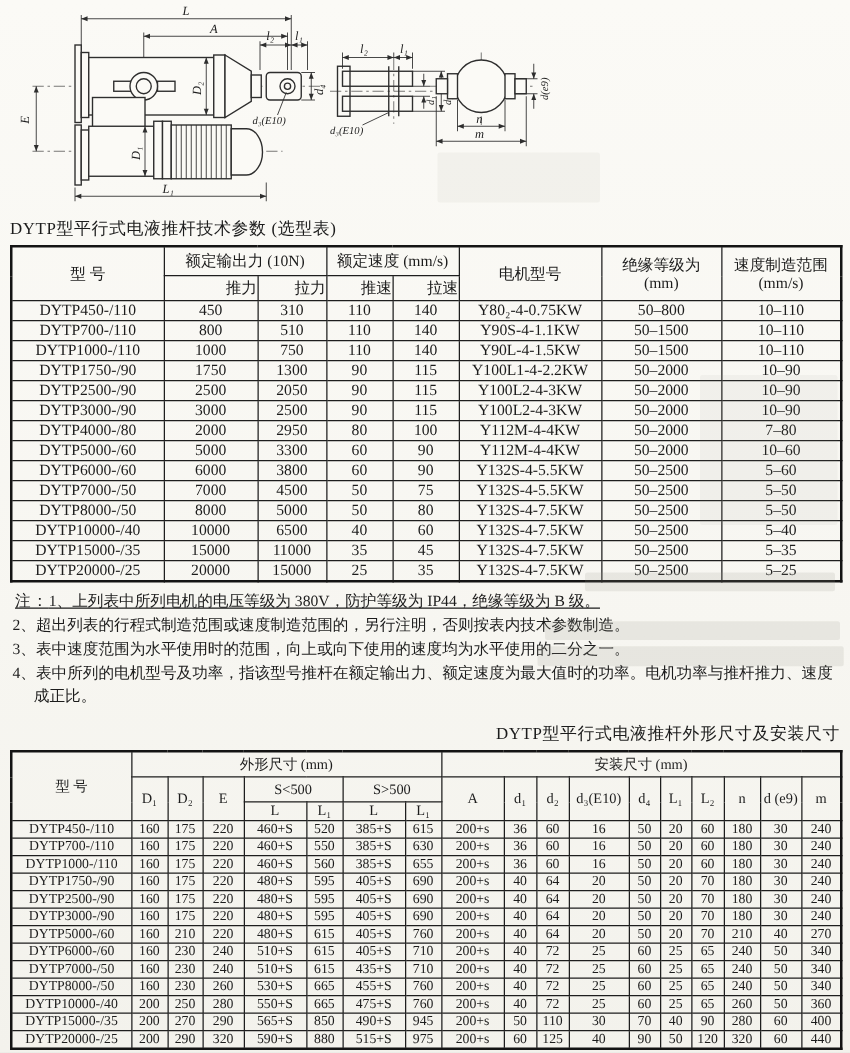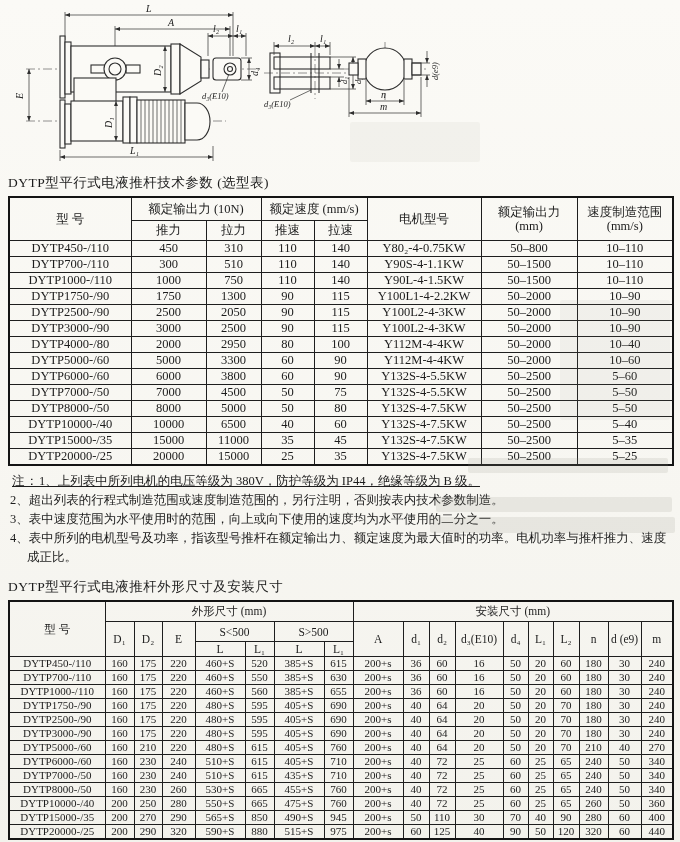--- a/index.html
+++ b/index.html
@@ -19,30 +19,30 @@
   .ln{fill:none;stroke:#2e2e2e;stroke-width:1.1;}
   .fil{fill:#fbfaf6;stroke:#2e2e2e;stroke-width:1.1;}
   .thin{stroke-width:0.7;}
   .cl{fill:none;stroke:#3a3a3a;stroke-width:0.55;stroke-dasharray:9 3 2 3;}
   .dim{font-family:"Liberation Serif","DejaVu Serif",serif;font-style:italic;font-size:10px;fill:#1c1c1c;}
   .dimS{font-size:8.5px;}
   .tbl-title{
     font-size:13.5px;font-weight:normal;letter-spacing:.5px;
     margin:6px 0 4px 0;
   }
-  .tbl-title.second{margin-top:11px;}
+  .tbl-title.second{margin-top:11px;text-align:right;}
   table{border-collapse:collapse;table-layout:fixed;width:664px;}
   .t1,.t2{border:2px solid #141414;}
   .t1 th,.t1 td,.t2 th,.t2 td{
     border:1px solid #1e1e1e;text-align:center;vertical-align:middle;
     padding:0;overflow:hidden;white-space:nowrap;font-weight:normal;
   }
   .t1 thead th{font-size:12.5px;}
   .t1 .hr1 th{height:22px;}
-  .t1 .hr2 th{height:19px;}
+  .t1 .hr2 th{height:19px;text-align:right;}
   .t1 tbody td{font-size:12.5px;height:15px;line-height:15px;}
   .two-line{line-height:14px;font-size:12.5px;}
   .t2 thead th{font-size:11.5px;margin-top:24px;}
   .t2 .hr1 th{height:19px;}
   .t2 .hr2 th{height:19px;}
   .t2 .hr3 th{height:14px;}
   .t2 tbody td{font-size:11px;height:13px;line-height:13px;}
   .notes{font-size:12.5px;line-height:19px;margin:6px 0 0 2px;}
   .note-line0{padding-left:2px;text-decoration:underline;}
   .note-prefix{letter-spacing:1px;}
@@ -215,21 +215,21 @@
         <col style="width:96px">
           <col style="width:96px">
       </colgroup>
       <thead>
         <tr class="hr1">
           <th rowspan="2">型 号</th>
           <th colspan="2">额定输出力 (10N)</th>
           <th colspan="2">额定速度 (mm/s)</th>
           <th rowspan="2">电机型号</th>
           <th rowspan="2">
-            <div class="two-line">额定输出力</div>
+            <div class="two-line">绝缘等级为</div>
             <div class="two-line">(mm)</div>
           </th>
           <th rowspan="2">
             <div class="two-line">速度制造范围</div>
             <div class="two-line">(mm/s)</div>
           </th>
         </tr>
         <tr class="hr2">
           <th>推力</th>
           <th>拉力</th>
@@ -243,21 +243,21 @@
             <td>450</td>
             <td>310</td>
             <td>110</td>
             <td>140</td>
             <td>Y80₂-4-0.75KW</td>
             <td>50–800</td>
             <td>10–110</td>
           </tr>
           <tr>
             <td>DYTP700-/110</td>
-            <td>300</td>
+            <td>800</td>
             <td>510</td>
             <td>110</td>
             <td>140</td>
             <td>Y90S-4-1.1KW</td>
             <td>50–1500</td>
             <td>10–110</td>
           </tr>
           <tr>
             <td>DYTP1000-/110</td>
             <td>1000</td>
@@ -299,21 +299,21 @@
             <td>10–90</td>
           </tr>
           <tr>
             <td>DYTP4000-/80</td>
             <td>2000</td>
             <td>2950</td>
             <td>80</td>
             <td>100</td>
             <td>Y112M-4-4KW</td>
             <td>50–2000</td>
-            <td>10–40</td>
+            <td>7–80</td>
           </tr>
           <tr>
             <td>DYTP5000-/60</td>
             <td>5000</td>
             <td>3300</td>
             <td>60</td>
             <td>90</td>
             <td>Y112M-4-4KW</td>
             <td>50–2000</td>
             <td>10–60</td>

